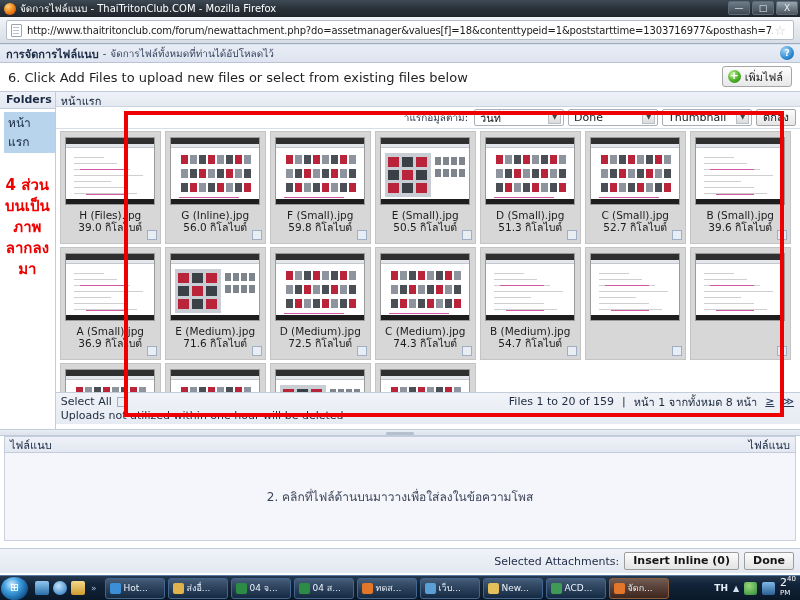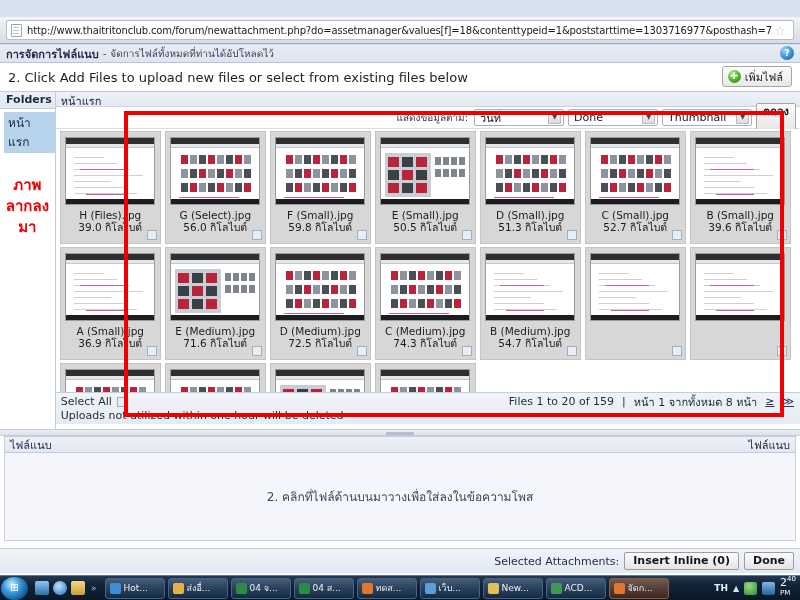--- a/index.html
+++ b/index.html
@@ -144,23 +144,23 @@
     border: 1px solid #a9b0bb; border-radius: 2px;
     display: flex; align-items: center; justify-content: space-between;
     padding: 0 2px 0 5px; font-size: 11px; color: #1a1a1a;
   }
   .select .arrow {
     width: 13px; height: 13px; background: linear-gradient(to bottom,#f6f6f6,#dcdcdc);
     border: 1px solid #b8bec8; font-size: 7px; line-height: 11px; text-align: center;
     color: #444;
   }
   .go-btn {
-    height: 29px; padding: 0 6px; background: linear-gradient(to bottom,#fbfbfb,#e6e6e6);
+    height: 17px; padding: 0 6px; background: linear-gradient(to bottom,#fbfbfb,#e6e6e6);
     border: 1px solid #a6a6a6; border-radius: 2px;
-    font-size: 11px; color: #151515; line-height: 15px; font-weight: bold;
+    font-size: 11px; color: #151515; line-height: 15px;
   }
 
   .grid-wrap {
     position: relative; height: 263px; overflow: hidden;
     background: #fff; padding: 2px 0 0 4px;
   }
   .thumb-grid { display: flex; flex-wrap: wrap; gap: 3px 4px; }
   .thumb-cell {
     width: 101px; height: 113px; background: #d7d7d7;
     border: 1px solid #c4c4c4; position: relative;
@@ -268,63 +268,73 @@
   .tray-arrow { color: #cfe0f0; font-size: 8px; }
   .tray-ic { width: 13px; height: 13px; border-radius: 2px; }
   .clock { color: #ffffff; font-size: 11px; line-height: 11px; }
   .clock sup { font-size: 7px; }
 </style>
 </head>
 <body>
 
 <div class="screen">
 
+  <div class="ff-titlebar">
+    <div class="ff-icon"></div>
+    <div class="ff-title">จัดการไฟล์แนบ - ThaiTritonClub.COM - Mozilla Firefox</div>
+    <div class="win-buttons">
+      <div class="win-btn">—</div>
+      <div class="win-btn">□</div>
+      <div class="win-btn close">X</div>
+    </div>
+  </div>
 
   <div class="ff-navbar">
     <div class="url-box">
       <div class="page-icon"></div>
       <div class="url-text">http://www.thaitritonclub.com/forum/newattachment.php?do=assetmanager&amp;values[f]=18&amp;contenttypeid=1&amp;poststarttime=1303716977&amp;posthash=754cf5a6271987388bcedbf41e566ac</div>
       <div class="star-icon">☆</div>
     </div>
   </div>
 
   <div class="page">
 
     <div class="am-header">
       <span class="strong">การจัดการไฟล์แนบ</span>
       <span class="sub">-</span>
       <span class="sub">จัดการไฟล์ทั้งหมดที่ท่านได้อัปโหลดไว้</span>
       <span class="help-icon">?</span>
     </div>
 
     <div class="step1-row">
-      <span class="step1-text">2. Click Add Files to upload new files or select from existing files below</span>
+      <span class="step1-text">6. Click Add Files to upload new files or select from existing files below</span>
       <div class="add-files-btn">
         <span class="plus-icon">+</span>
         <span>เพิ่มไฟล์</span>
       </div>
     </div>
 
     <div class="main-area">
 
       <div class="folders-pane">
         <div class="folders-title">Folders</div>
         <div>
           <div class="folder-item">หน้าแรก</div>
         </div>
         <div class="red-note" style="color: rgb(238, 0, 0);">
+            <div>4  ส่วนบนเป็น</div>
             <div>ภาพ ลากลงมา</div>
           </div>
       </div>
 
       <div class="files-pane">
         <div class="crumb-row">หน้าแรก</div>
 
         <div class="filter-row">
-          <span class="filter-label">แสดงข้อมูลตาม:</span>
+          <span class="filter-label">าแรก้อมูลตาม:</span>
           <div class="select">
             <span>วันที่</span>
             <span class="arrow">▼</span>
           </div>
           <div class="select">
             <span>Done</span>
             <span class="arrow">▼</span>
           </div>
           <div class="select">
             <span>Thumbnail</span>
@@ -382,21 +392,21 @@
                     <span class="tb-gray" style="left:28px;top:34px;width:7px;height:9px;background:#8d949d"></span>
                     <span class="tb-gray" style="left:37px;top:34px;width:7px;height:9px;background:#4a4f55"></span>
                     <span class="tb-gray" style="left:46px;top:34px;width:7px;height:9px;background:#b9243a"></span>
                     <span class="tb-gray" style="left:55px;top:34px;width:7px;height:9px;background:#8d949d"></span>
                     <span class="tb-gray" style="left:64px;top:34px;width:7px;height:9px;background:#4a4f55"></span>
                     <span class="tb-gray" style="left:73px;top:34px;width:7px;height:9px;background:#b9243a"></span>
                     <span class="tb-pink" style="left:8px;top:48px;width:60px;background:#d05aa8"></span>
                   </div>
                   <div class="tb-foot"></div>
                 </div>
-                <div class="thumb-name">G (Select).jpg</div>
+                <div class="thumb-name">G (Inline).jpg</div>
                 <div class="thumb-size">56.0 กิโลไบต์</div>
                 <div class="thumb-check"></div>
               </div>
               <div class="thumb-cell">
                 <div class="thumb-img">
                   <div class="tb-top"></div>
                   <div class="tb-bar"></div>
                   <div class="tb-body">
                     <span class="tb-gray" style="left:10px;top:6px;width:7px;height:9px;background:#b9243a"></span>
                     <span class="tb-gray" style="left:19px;top:6px;width:7px;height:9px;background:#8d949d"></span>

